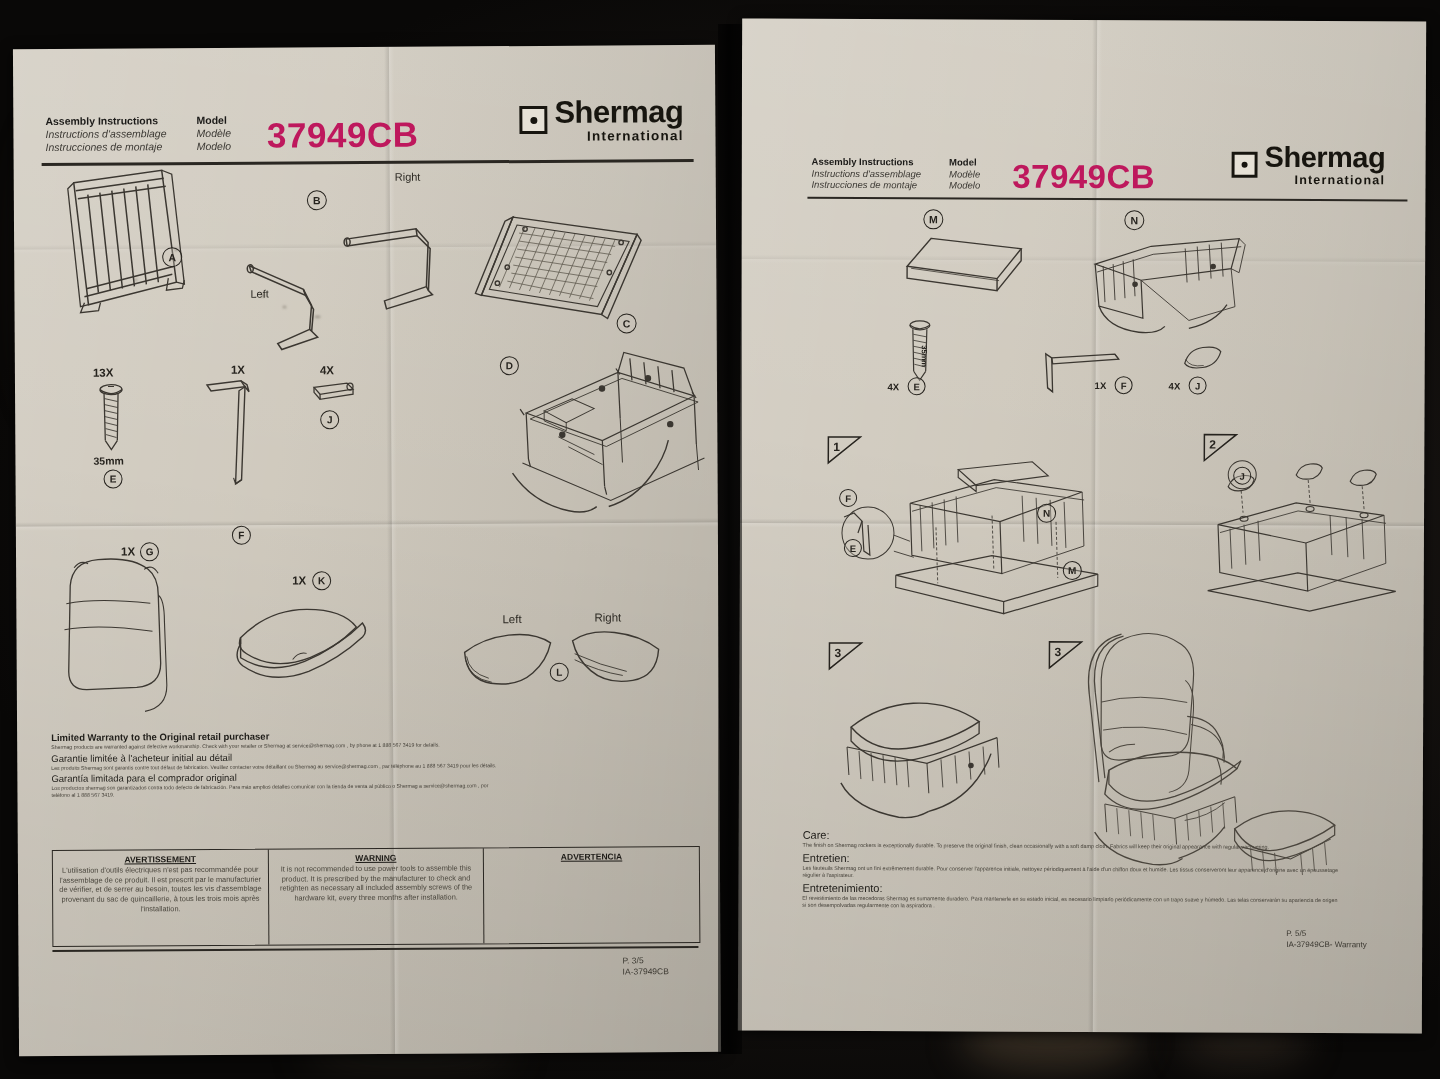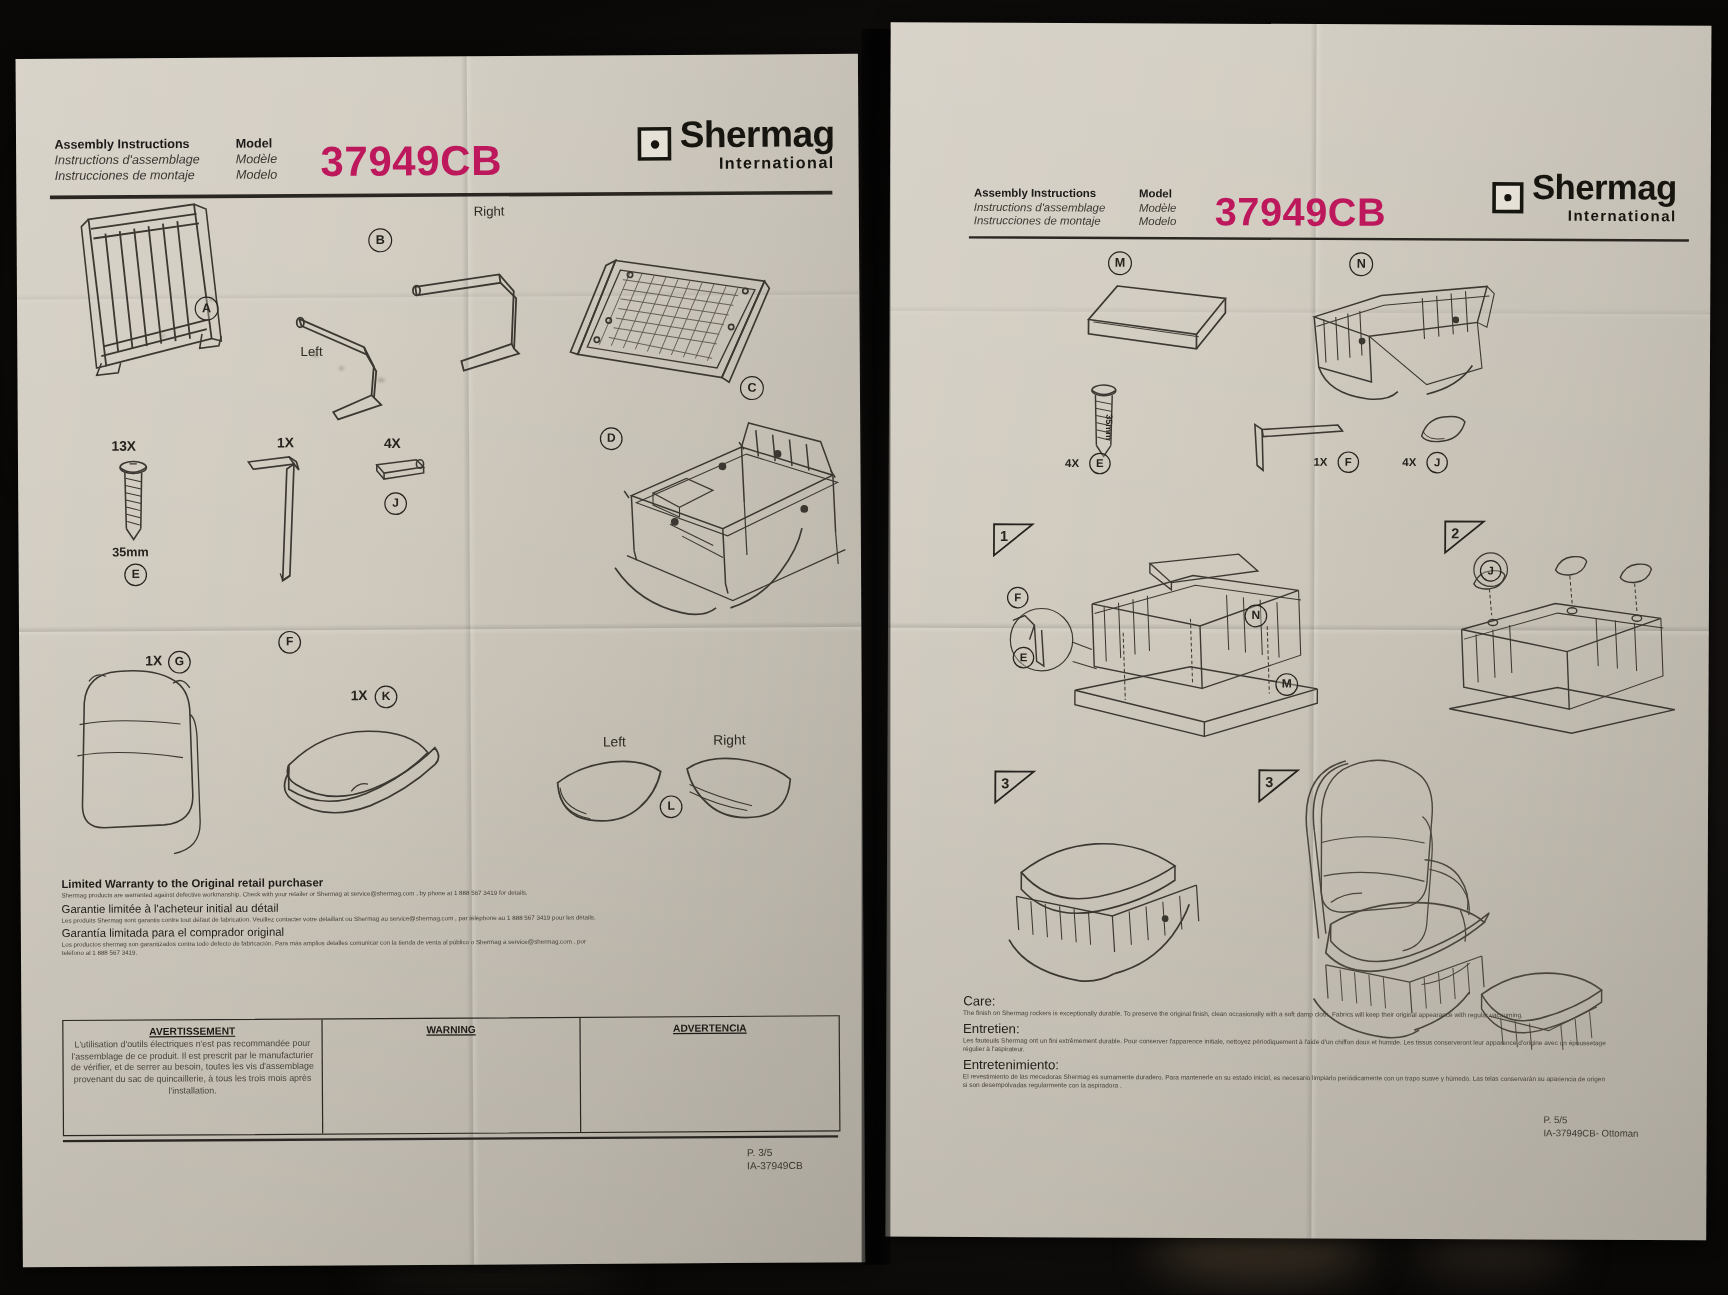--- a/index.html
+++ b/index.html
@@ -76,21 +76,21 @@
   }
   .hdr-left { display: flex; align-items: flex-start; }
   .hdr-col { line-height: 1.22; }
   .hdr-t1 { font-weight: bold; color: #1b1a18; }
   .hdr-t2, .hdr-t3 { font-style: italic; color: #3b3833; }
   .model-num {
     font-weight: bold;
     color: #be185d;
     letter-spacing: 0.5px;
   }
-  .brand { display: flex; align-items: center; margin-left: 12px; }
+  .brand { display: flex; align-items: center; }
   .brand-mark {
     border: 3px solid #17150f;
     display: flex; align-items: center; justify-content: center;
     background: #e6e1d6;
   }
   .brand-mark > i {
     display: block;
     background: #17150f;
     border-radius: 50%;
   }
@@ -435,20 +435,21 @@
         <div class="fine-body" style="font-size:5.2px;">Los productos shermag son garantizados contra todo defecto de fabricación. Para más amplios detalles comunicar con la tienda de venta al público o Shermag a service@shermag.com , por teléfono al 1 888 567 3419.</div>
       </div>
 
       <div class="warnbox" style="left:34px;top:801px;width:646px;height:95px;">
         <div class="warncell">
           <div class="warn-title" style="font-size:8.5px;">AVERTISSEMENT</div>
           <div class="warn-body" style="font-size:7.4px;">L'utilisation d'outils électriques n'est pas recommandée pour l'assemblage de ce produit. Il est prescrit par le manufacturier de vérifier, et de serrer au besoin, toutes les vis d'assemblage provenant du sac de quincaillerie, à tous les trois mois après l'installation.</div>
         </div>
         <div class="warncell">
           <div class="warn-title" style="font-size:8.5px;">WARNING</div>
+          <div class="warn-body" style="font-size:7.4px;">It is not recommended to use power tools to assemble this product.  It is prescribed by the manufacturer to check and retighten as necessary all included assembly screws of the hardware kit, every three months after installation.</div>
         </div>
         <div class="warncell">
           <div class="warn-title" style="font-size:8.5px;">ADVERTENCIA</div>
         </div>
       </div>
       <div class="rule" style="left:34px;top:901px;width:646px;height:2.4px;"></div>
 
       <div class="pagefoot" style="left:604px;top:910px;font-size:8.5px;">
         <div>P. 3/5</div>
         <div>IA-37949CB</div>
@@ -739,21 +740,21 @@
         <div class="fine-head" style="font-size:11px;font-weight:normal;">Care:</div>
         <div class="fine-body" style="font-size:5.4px;margin-bottom:3px;">The finish on Shermag rockers is exceptionally durable. To preserve the original finish, clean occasionally with a soft damp cloth. Fabrics will keep their original appearance with regular vacuuming.</div>
         <div class="fine-head" style="font-size:11px;font-weight:normal;">Entretien:</div>
         <div class="fine-body" style="font-size:5.4px;margin-bottom:3px;">Les fauteuils Shermag ont un fini extrêmement durable. Pour conserver l'apparence initiale, nettoyez périodiquement à l'aide d'un chiffon doux et humide. Les tissus conserveront leur apparence d'origine avec un époussetage régulier à l'aspirateur.</div>
         <div class="fine-head" style="font-size:11px;font-weight:normal;">Entretenimiento:</div>
         <div class="fine-body" style="font-size:5.4px;">El revestimiento de las mecedoras Shermag es sumamente duradero. Para mantenerle en su estado inicial, es necesario limpiarlo periódicamente con un trapo suave y húmedo. Las telas conservarán su apariencia de origen si son desempolvadas regularmente con la aspiradora .</div>
       </div>
 
       <div class="pagefoot" style="left:548px;top:908px;font-size:8px;">
         <div>P. 5/5</div>
-        <div>IA-37949CB- Ottoman</div>
+        <div>IA-37949CB- Warranty</div>
       </div>
 
     </div>
   </div>
 
   <div style="position:absolute;left:718px;top:24px;width:24px;height:1030px;background:linear-gradient(90deg,rgba(0,0,0,0.55),rgba(0,0,0,0.85) 45%,rgba(0,0,0,0.55));"></div>
 
 </div>
 
 </body></html>

